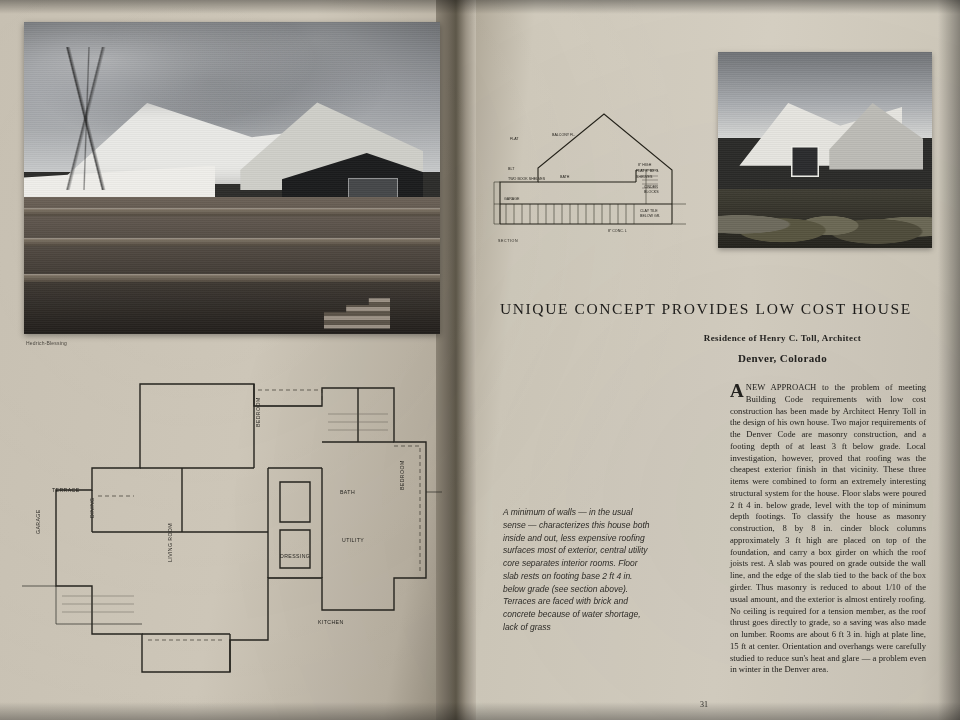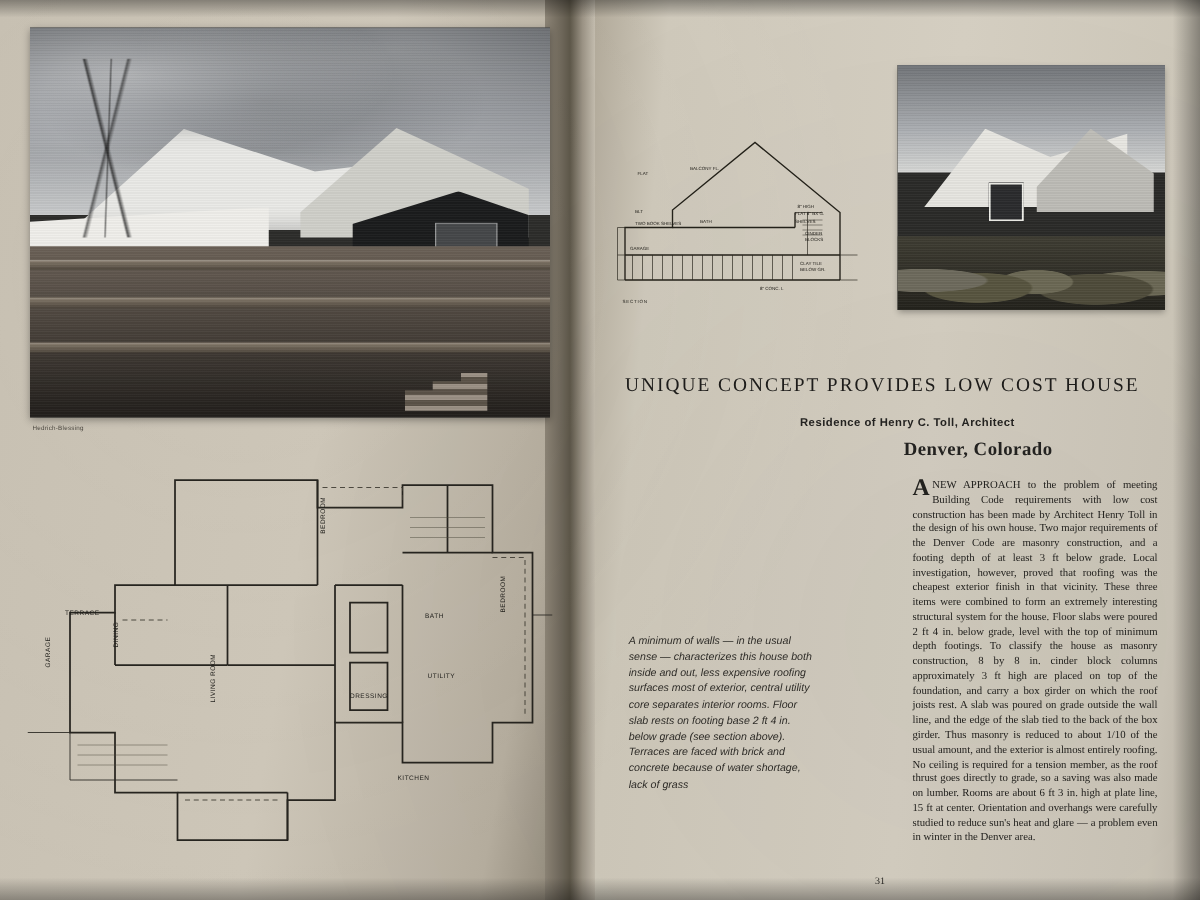--- a/index.html
+++ b/index.html
@@ -175,28 +175,29 @@
 
   
   .headline{
     position:absolute;left:500px;top:288px;width:420px;
     font-family:"Liberation Serif",serif;
     font-size:15.5px;letter-spacing:1.6px;color:#1d1c1a;
     text-align:left;font-weight:400;margin-top:12px;
   }
   .subline{
     position:absolute;left:640px;top:333px;width:285px;
-    font-family:Liberation Sans, sans-serif;
+    text-align:center;
+    font-family:Liberation Serif, serif;
     font-size:9px;font-weight:700;letter-spacing:.4px;color:#232220;
   }
   .subline2{
     position:absolute;left:640px;top:352px;width:285px;
     text-align:center;
     font-family:"Liberation Serif",serif;
-    font-size:15px;font-weight:700;letter-spacing:.4px;color:#232220;
+    font-size:11px;font-weight:700;letter-spacing:.4px;color:#232220;
   }
   .bodycol{
     position:absolute;left:730px;top:382px;width:196px;
     font-family:"Liberation Serif",serif;
     font-size:8.6px;line-height:1.37;color:#22211e;
     text-align:justify;
     hyphens:auto;
   }
   .bodycol .dropcap{
     float:left;font-size:19px;line-height:15px;padding:1px 2px 0 0;font-weight:700;

